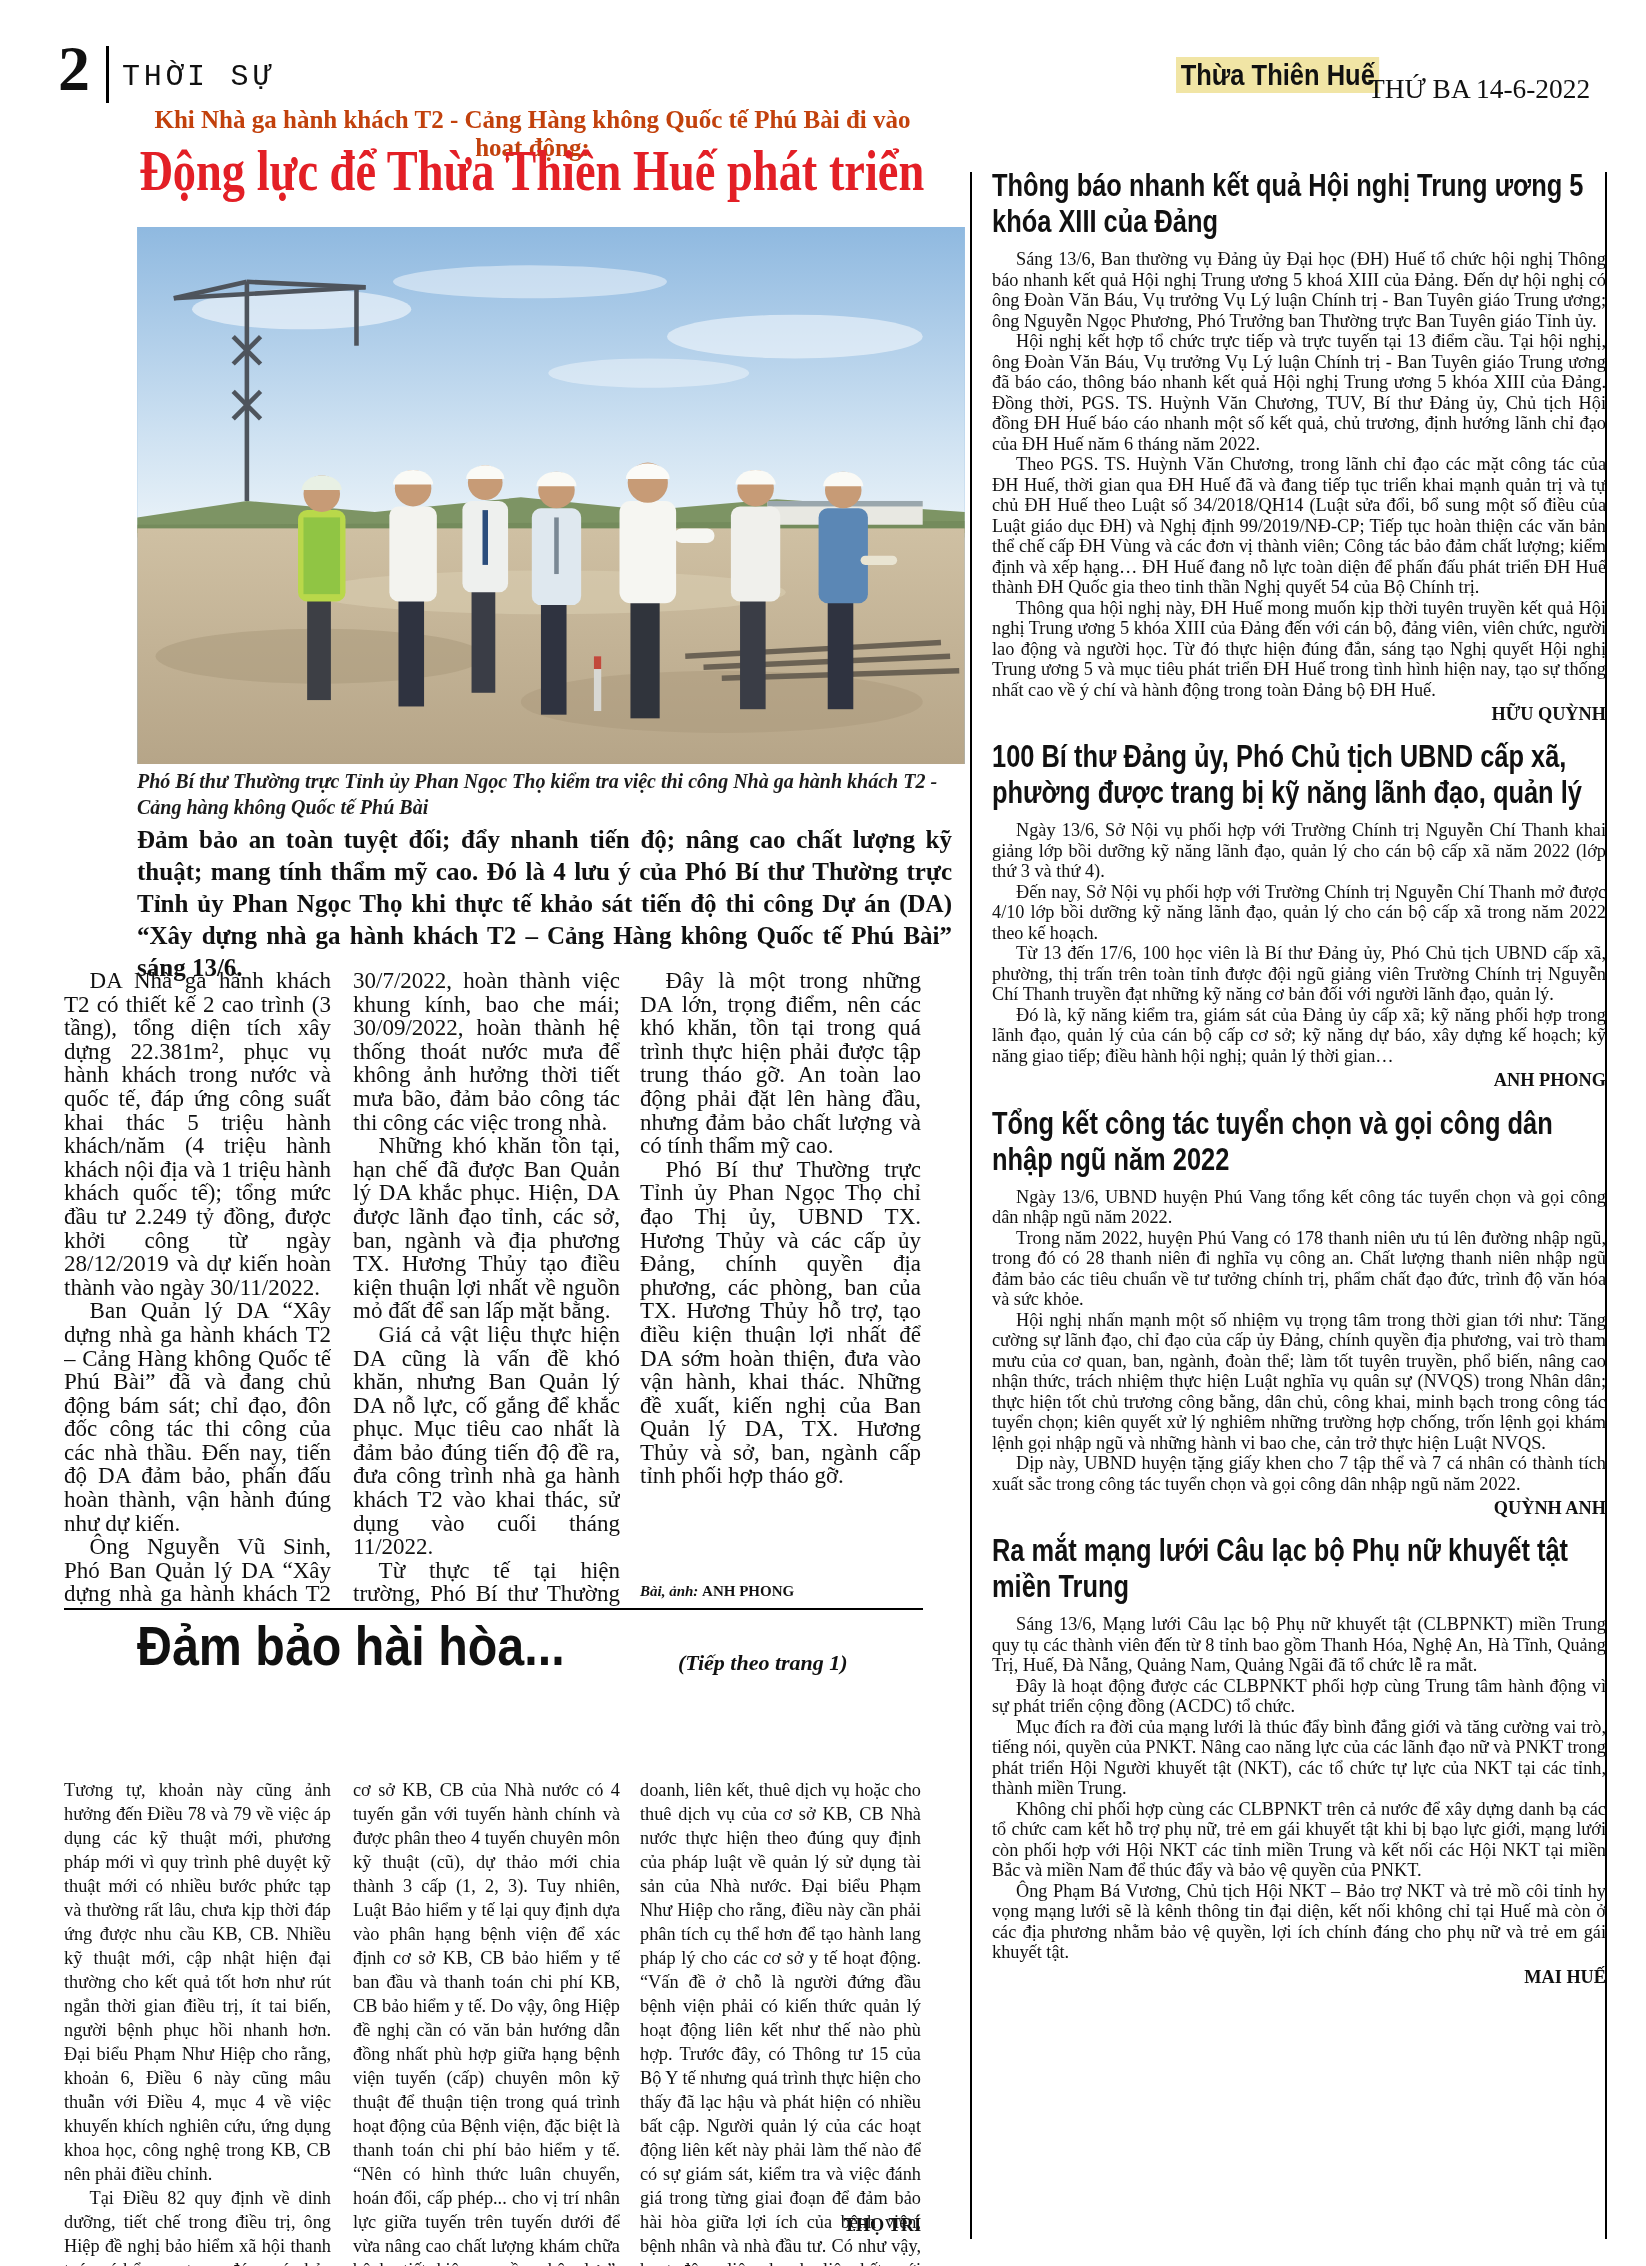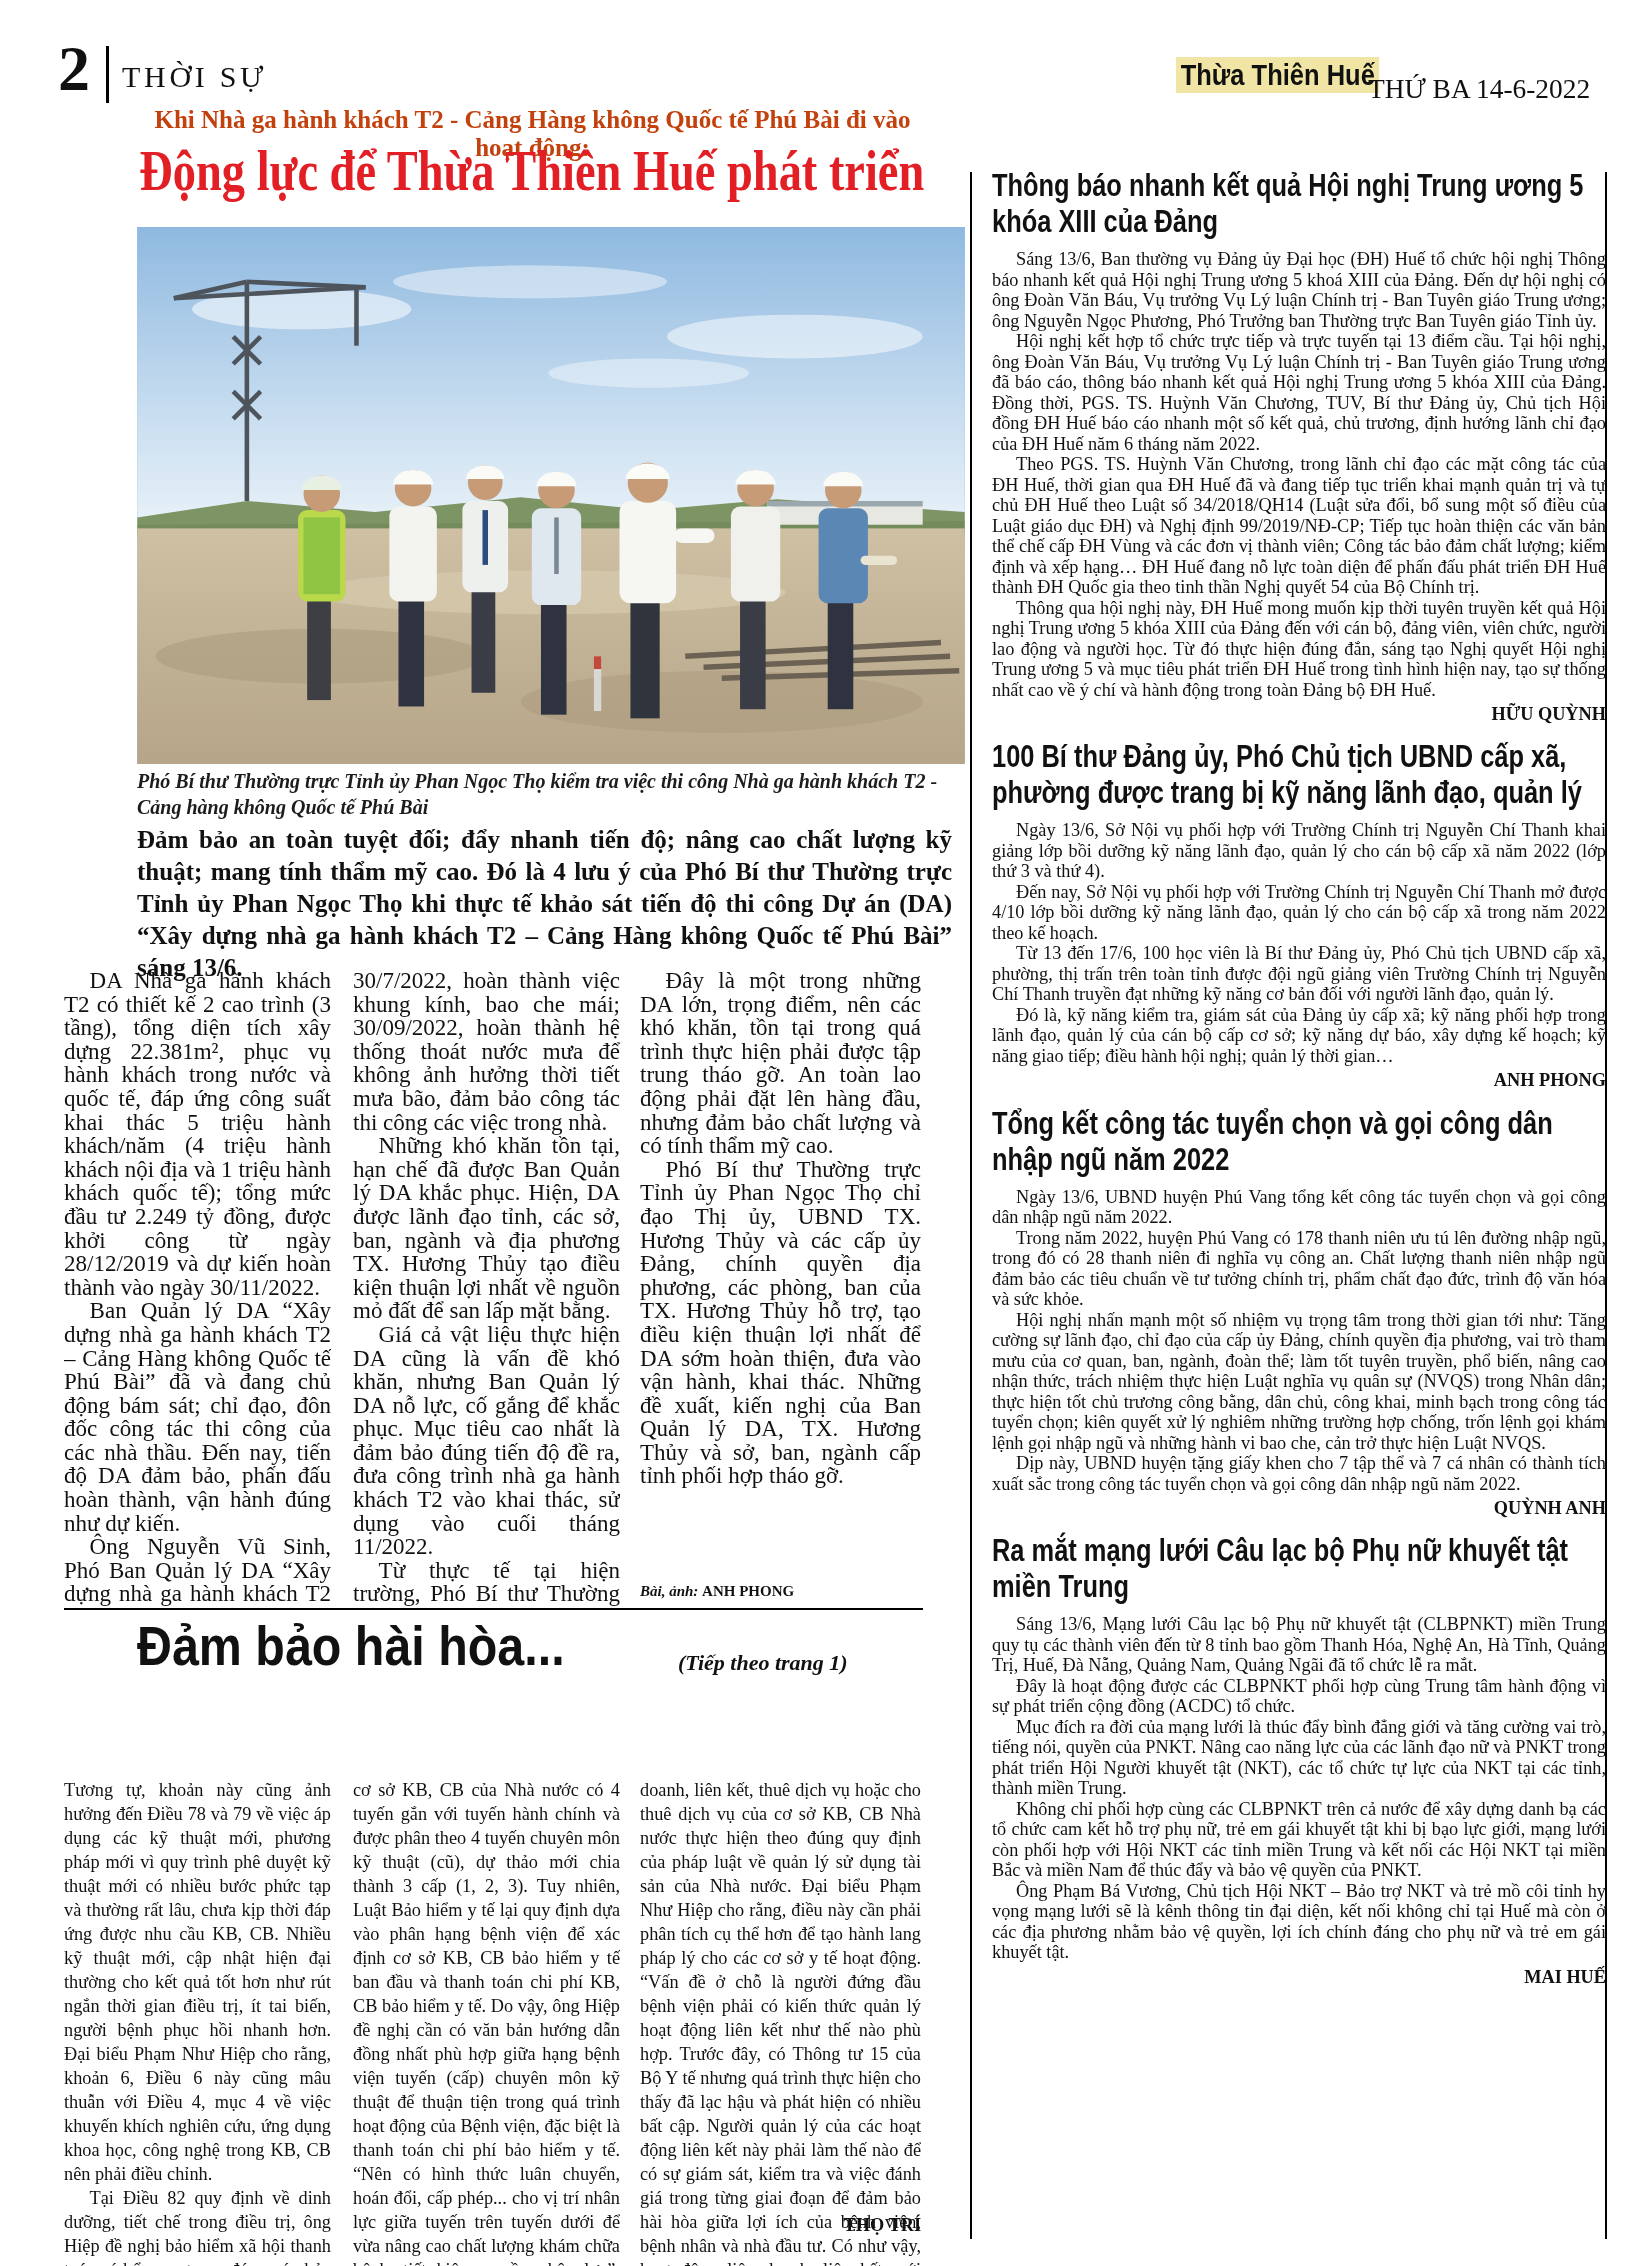--- a/index.html
+++ b/index.html
@@ -1,21 +1,21 @@
 <!DOCTYPE html>
 <html style="font-size:14.6px"><head>
 <meta charset="utf-8">
 <style>
   html,body{margin:0;padding:0;background:#e9e9e9;}
   .page{position:relative;width:1647px;height:2267px;background:#ffffff;margin:0 auto;overflow:hidden;
         font-family:"Liberation Serif", serif;color:#111;}
   
   .pagenum{position:absolute;left:58px;top:37px;font-size:64px;font-weight:bold;line-height:1;}
   .pagebar{position:absolute;left:106px;top:46px;width:2.7px;height:57px;background:#000;}
-  .section-title{position:absolute;left:122px;top:60px;font-size:30px;letter-spacing:3.7px;}
+  .section-title{position:absolute;left:122px;top:60px;font-size:30px;letter-spacing:3.7px;font-family:Liberation Mono, monospace;}
   .masthead-logo{position:absolute;left:1176px;top:57px;font-family:"Liberation Sans",sans-serif;
         font-weight:bold;font-size:30px;background:#f1e5a5;padding:0.9px 5.5px;
         transform:scaleX(.85);transform-origin:0 0;white-space:nowrap;}
   .masthead-date{position:absolute;left:1368px;top:74px;font-size:27.4px;white-space:nowrap;}
   
   .kicker{position:absolute;left:137px;top:106px;width:791px;text-align:center;
         font-size:25px;font-weight:bold;color:#c2410c;}
   .main-title{position:absolute;left:137px;top:137px;width:987px;text-align:center;
         font-size:58px;font-weight:bold;color:#e31f26;white-space:nowrap;
         transform:scaleX(.8);transform-origin:0 0;}

